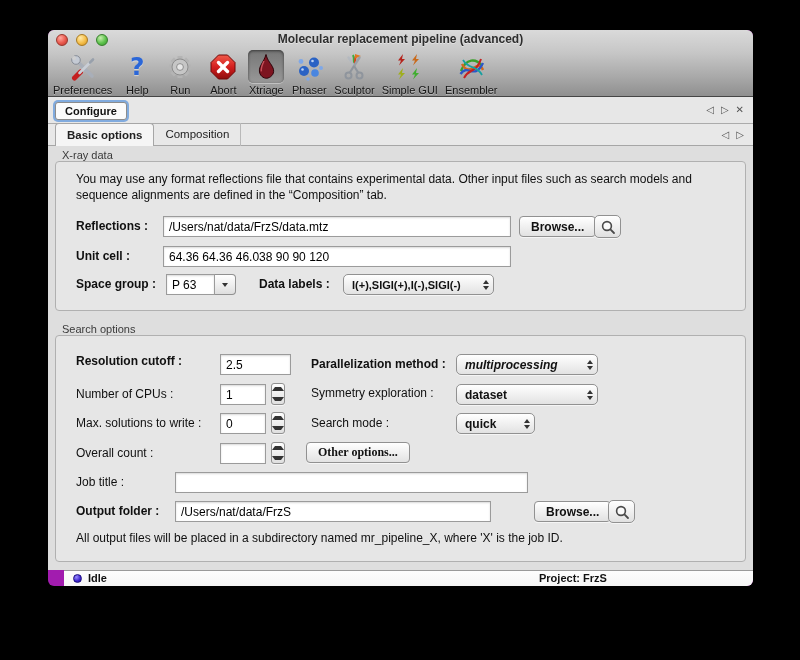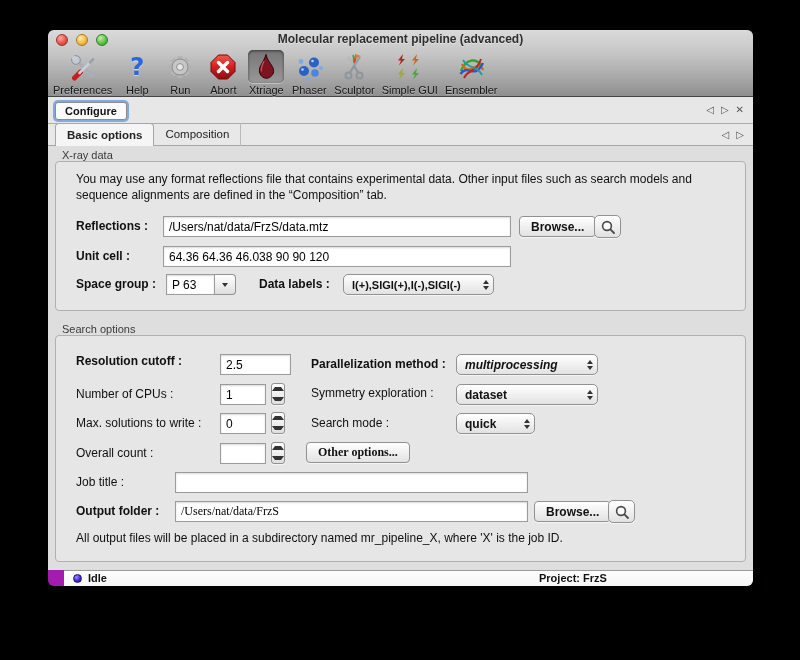--- a/index.html
+++ b/index.html
@@ -378,21 +378,21 @@
             <span>
               <span class="tri-down"></span>
             </span>
         </div>
         <button class="btn" style="left:250px; top:106px;font-family:Liberation Serif, serif;">Other options...</button>
 
         <div class="flabel" style="left:20px; top:139px;">Job title :</div>
         <input class="field" style="left: 119px; top: 136px; width: 353px;" value="">
 
         <div class="flabel req" style="left:20px; top:168px;">Output folder :</div>
-        <input class="field" style="left: 119px; top: 165px; width: 353px; font-family: Liberation Serif, serif;" value="/Users/nat/data/FrzS">
+        <input class="field" style="left: 119px; top: 165px; width: 316px;" value="/Users/nat/data/FrzS">
         <button class="btn" style="left:478px; top:165px;">Browse...</button>
         <div class="iconbtn" style="left:552px; top:164px;">
           <svg width="16" height="16" viewBox="0 0 16 16">
             <circle cx="7" cy="7" r="4.4" fill="#fafafa" stroke="#4a4a4a" stroke-width="1.6"></circle>
             <line x1="10.4" y1="10.4" x2="14" y2="14" stroke="#4a4a4a" stroke-width="1.8" stroke-linecap="round"></line>
           </svg>
         </div>
 
         <div class="note" style="top:195px;">All output files will be placed in a subdirectory named mr_pipeline_X, where 'X' is the job ID.</div>
       </div>

